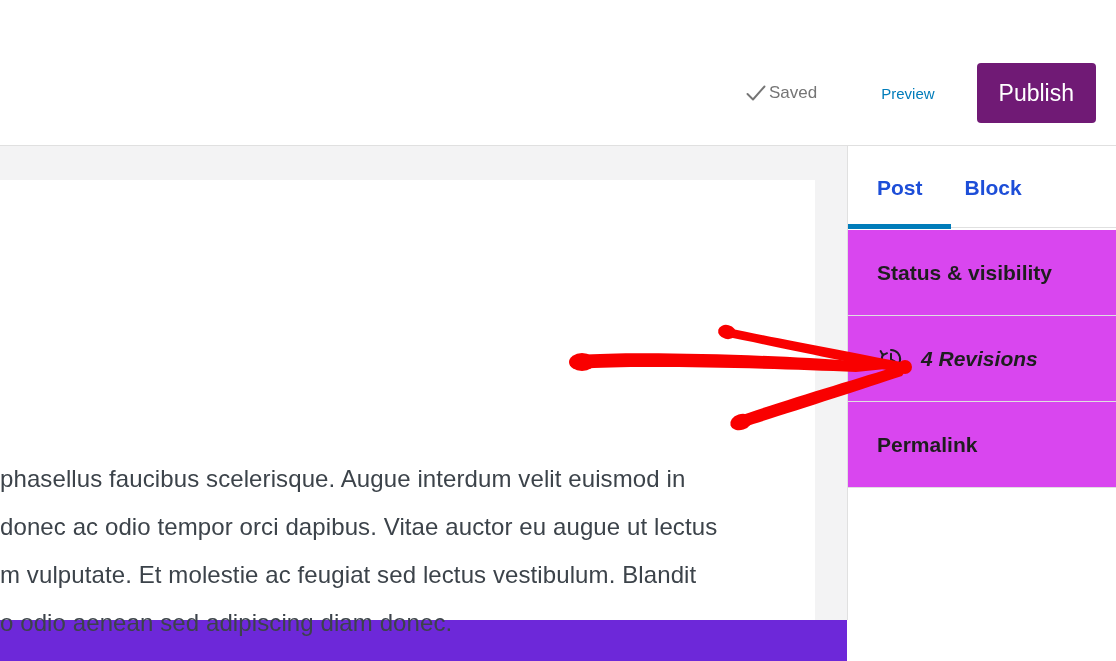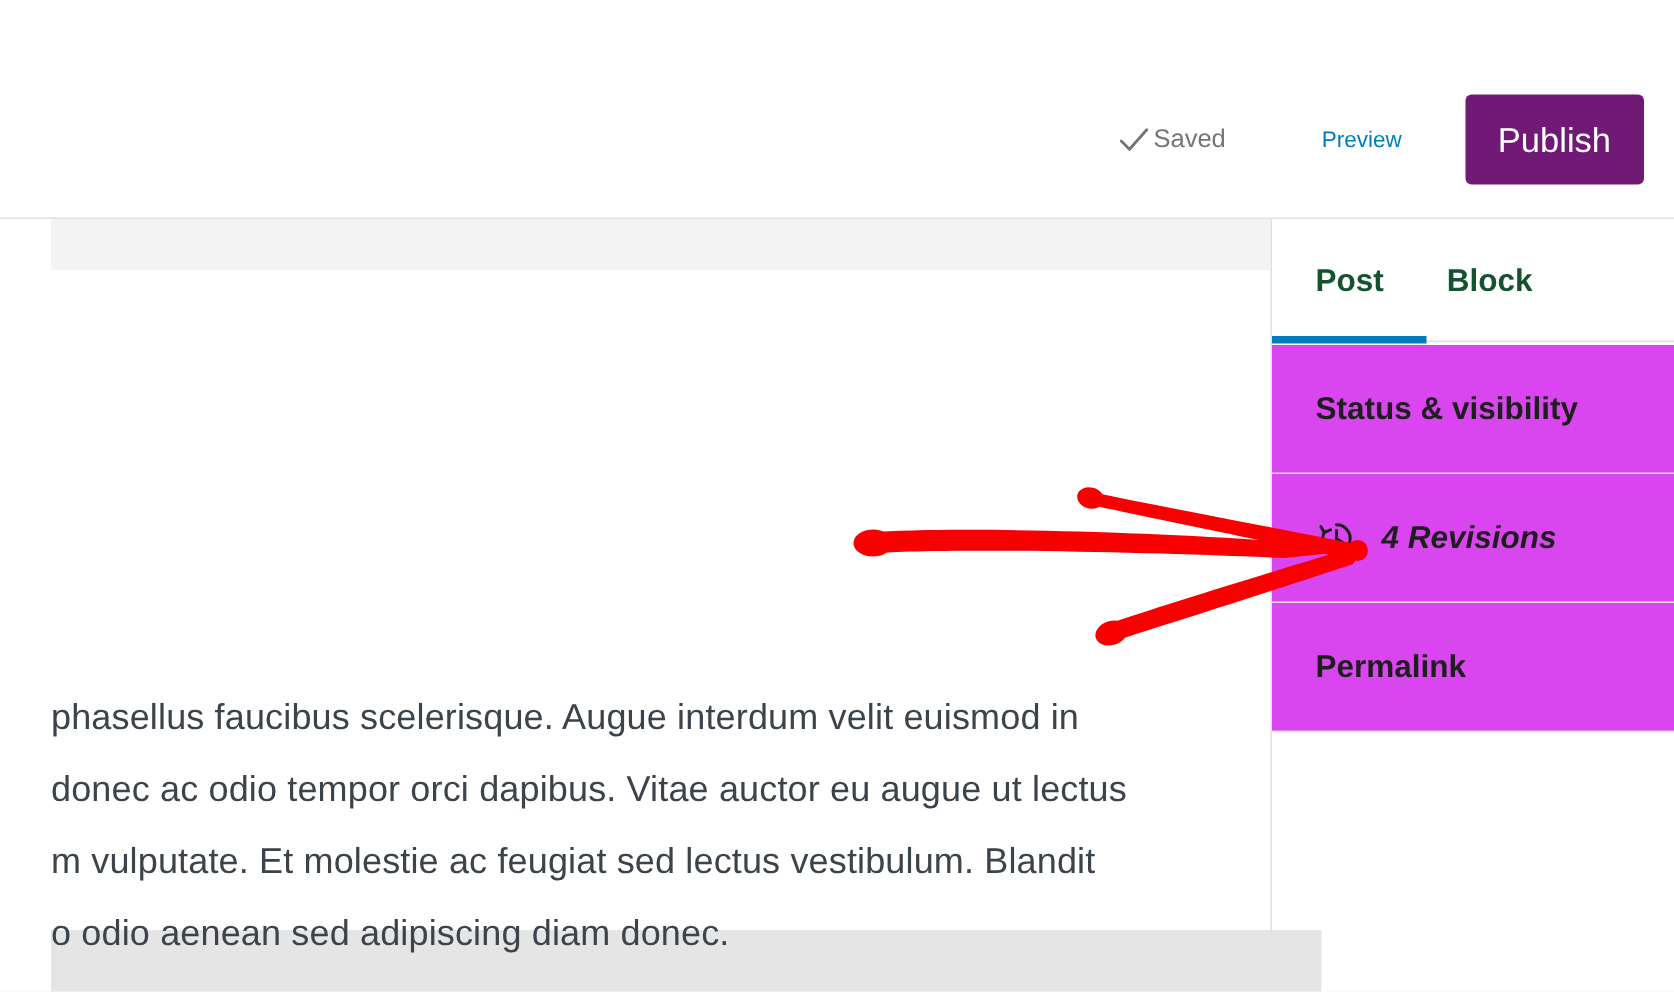--- a/index.html
+++ b/index.html
@@ -81,23 +81,22 @@
     justify-content: center;
   }
 
   
   #editor-canvas {
     position: absolute;
     left: 0;
     top: 146px;
     width: 847px;
     height: 515px;
-    background: #e5e5e5;
-    box-sizing: border-box;
-    margin-left: 34px;
+    background: #6d28d9;
+    box-sizing: border-box;
   }
   #canvas-gutter {
     position: absolute;
     left: 0;
     top: 0;
     width: 847px;
     height: 474px;
     background: #f3f3f4;
   }
   #post-card {
@@ -142,21 +141,21 @@
     box-sizing: border-box;
   }
   .sidebar-tab {
     position: relative;
     background: none;
     border: none;
     padding: 0;
     font-family: inherit;
     font-size: 21px;
     font-weight: 700;
-    color: #14532d;
+    color: #1d4ed8;
     cursor: pointer;
     height: 84px;
     display: flex;
     align-items: center;
     white-space: nowrap;
   }
   #tabs-underline {
     position: absolute;
     left: 0;
     top: 81px;

